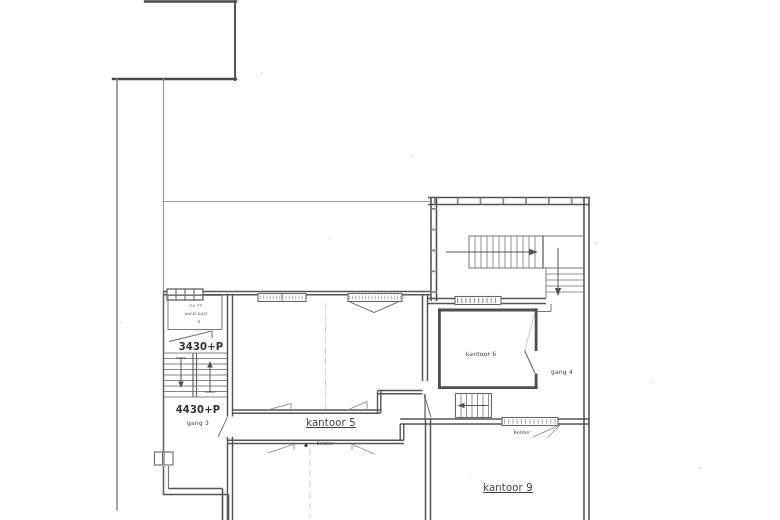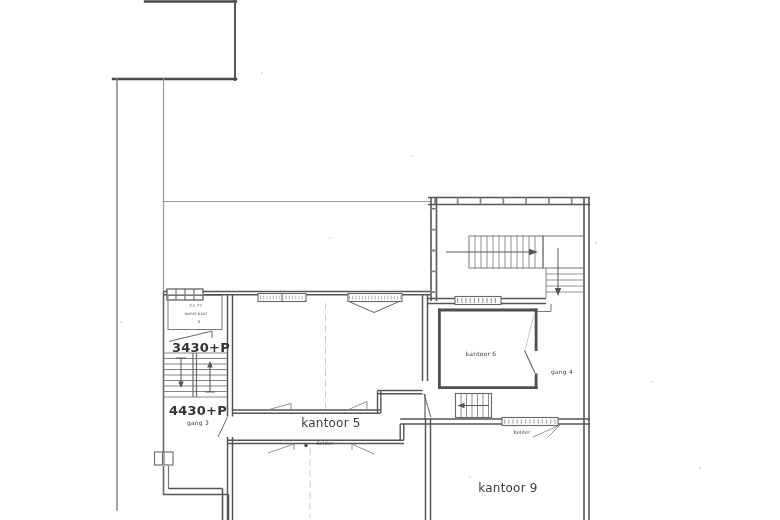--- a/index.html
+++ b/index.html
@@ -12,23 +12,23 @@
   }
   .sheet svg{position:absolute;left:0;top:0;}
   .lbl{
     position:absolute;
     transform:translate(-50%,-50%);
     color:#3d3d3d;
     white-space:nowrap;
     letter-spacing:.2px;
     line-height:1;
   }
-  .lbl.level{font-size:13px;font-weight:bold;color:#333;}
+  .lbl.level{font-size:10px;font-weight:bold;color:#333;}
   .lbl.room{font-size:6px;}
-  .lbl.room-lg{font-size:12px;}
+  .lbl.room-lg{font-size:10px;text-decoration:underline;}
   .lbl.tiny{font-size:4.5px;color:#555;transform:translate(-50%,-50%) scale(.92);}
   .lbl.small{font-size:5px;color:#444;}
 </style>
 </head>
 <body>
 
 <div class="sheet">
 
   <svg width="780" height="520" viewBox="0 0 780 520">
 

